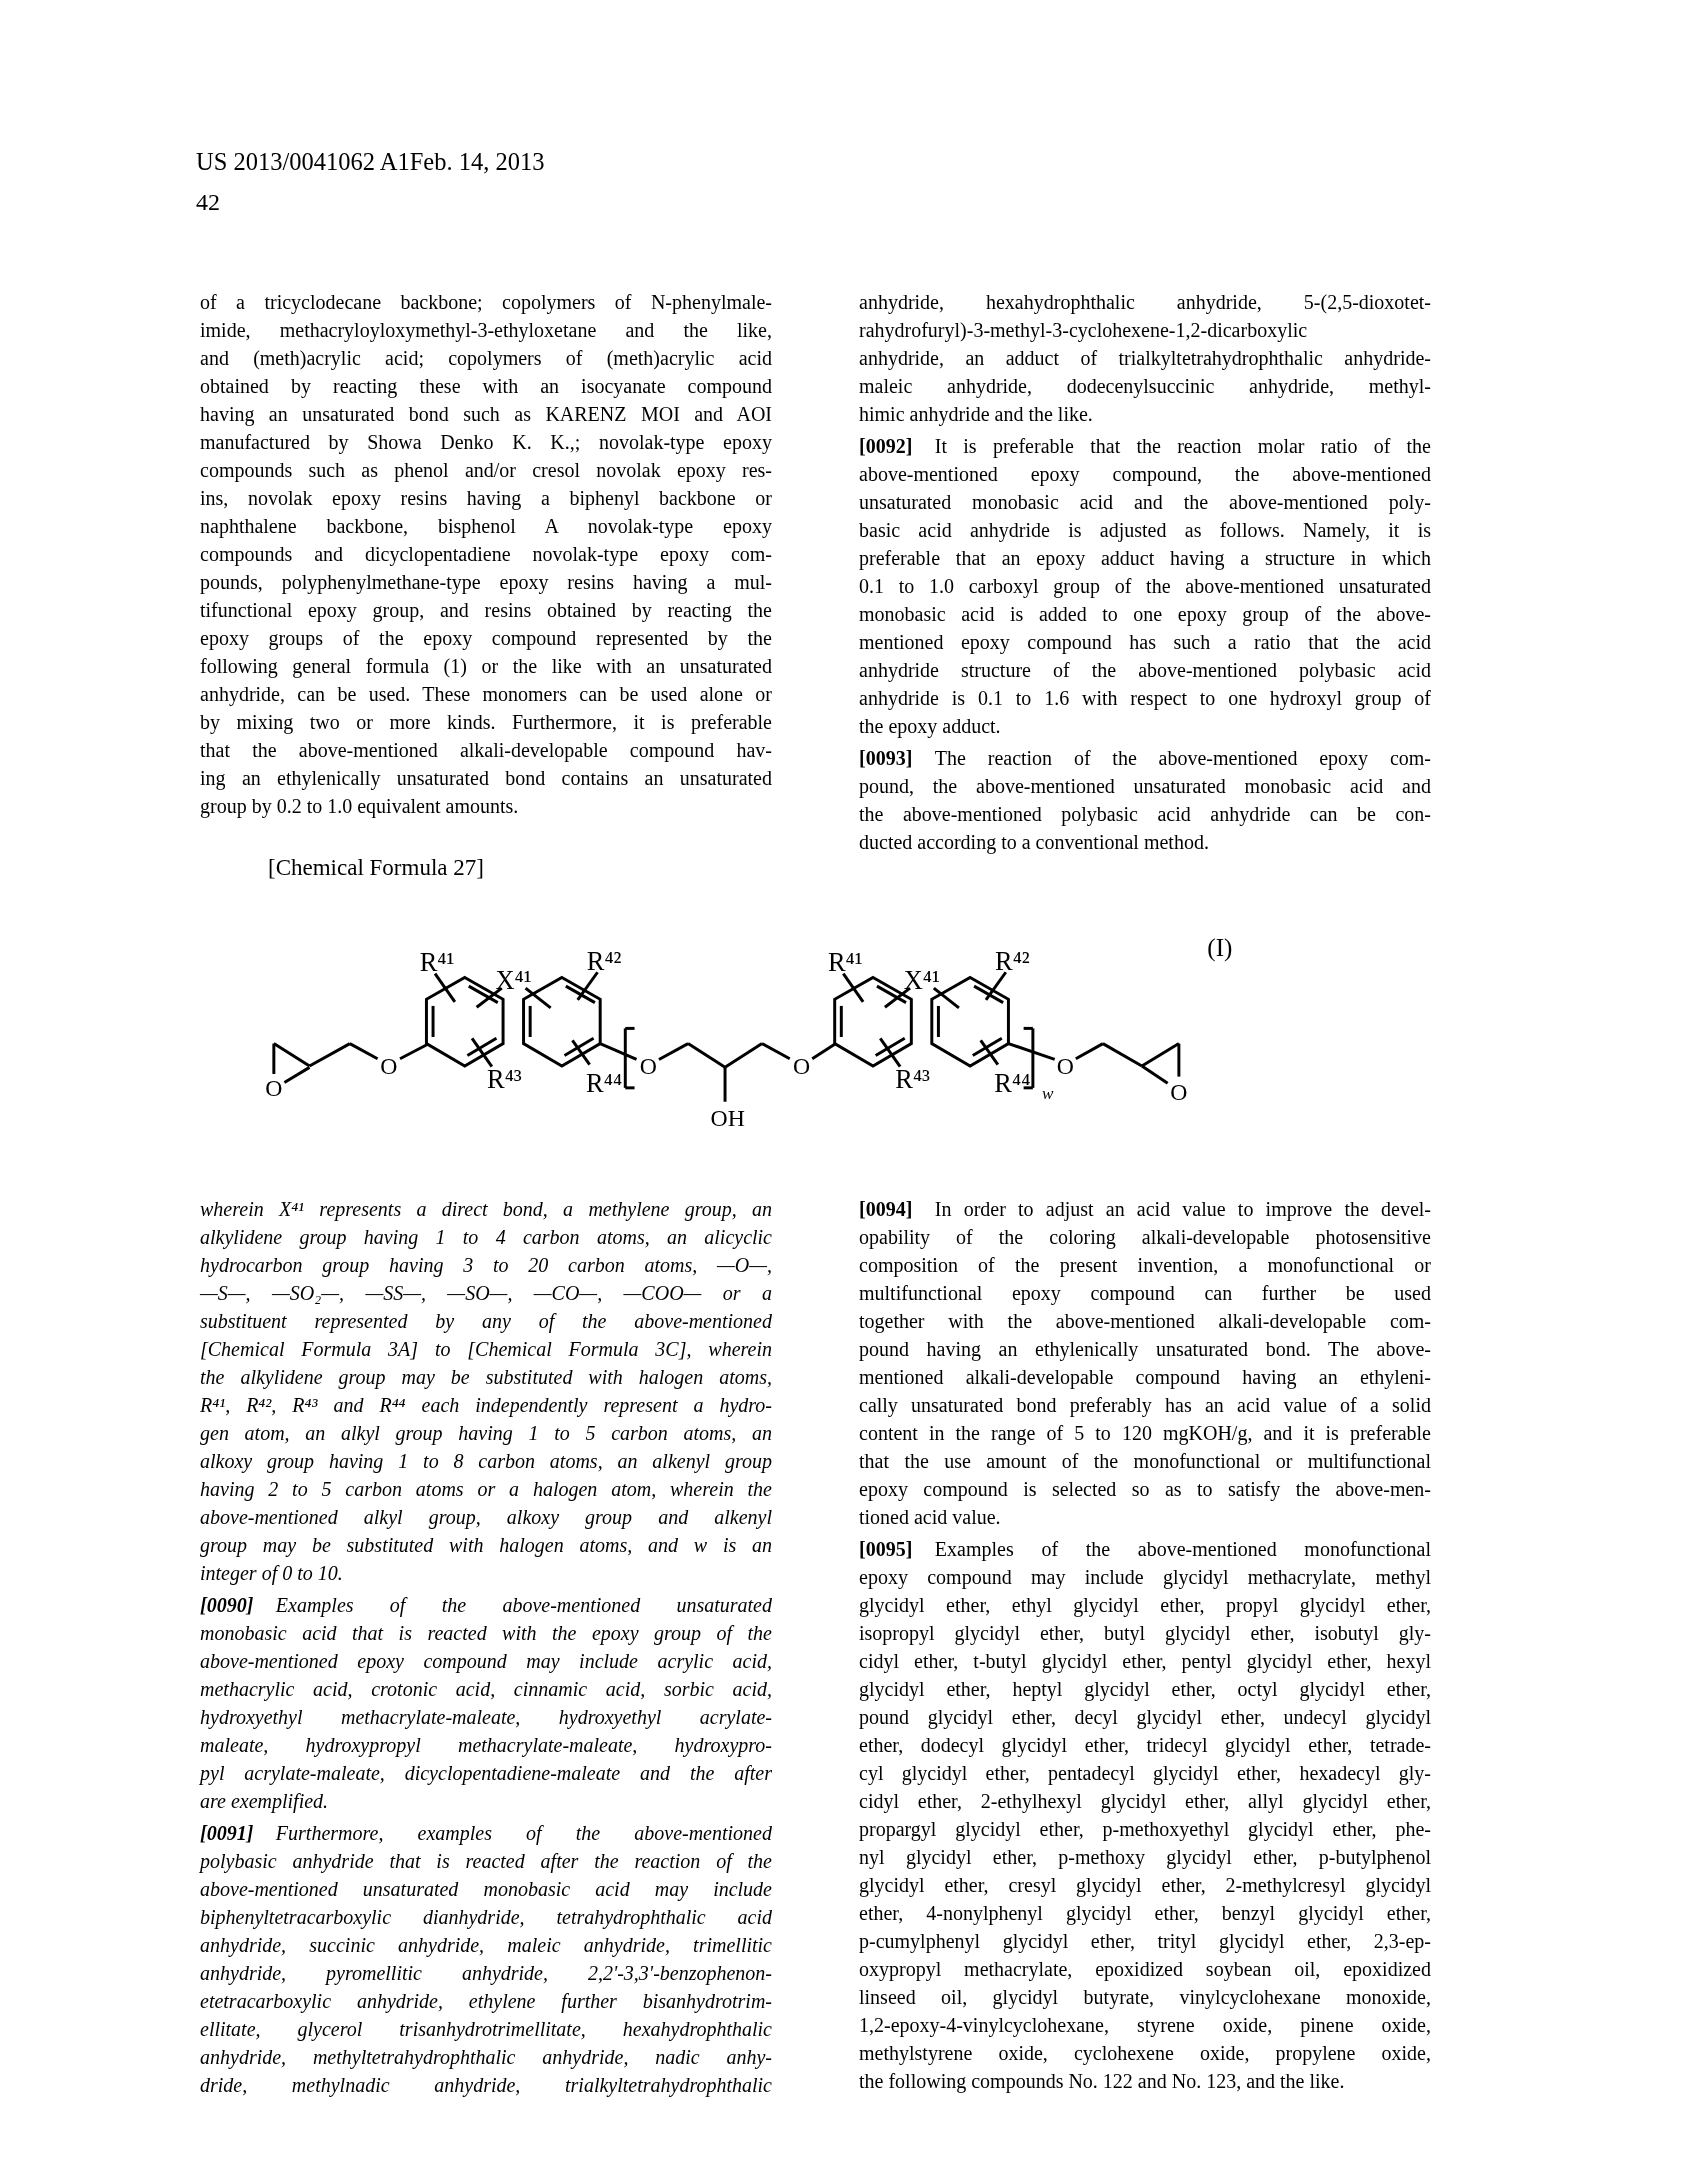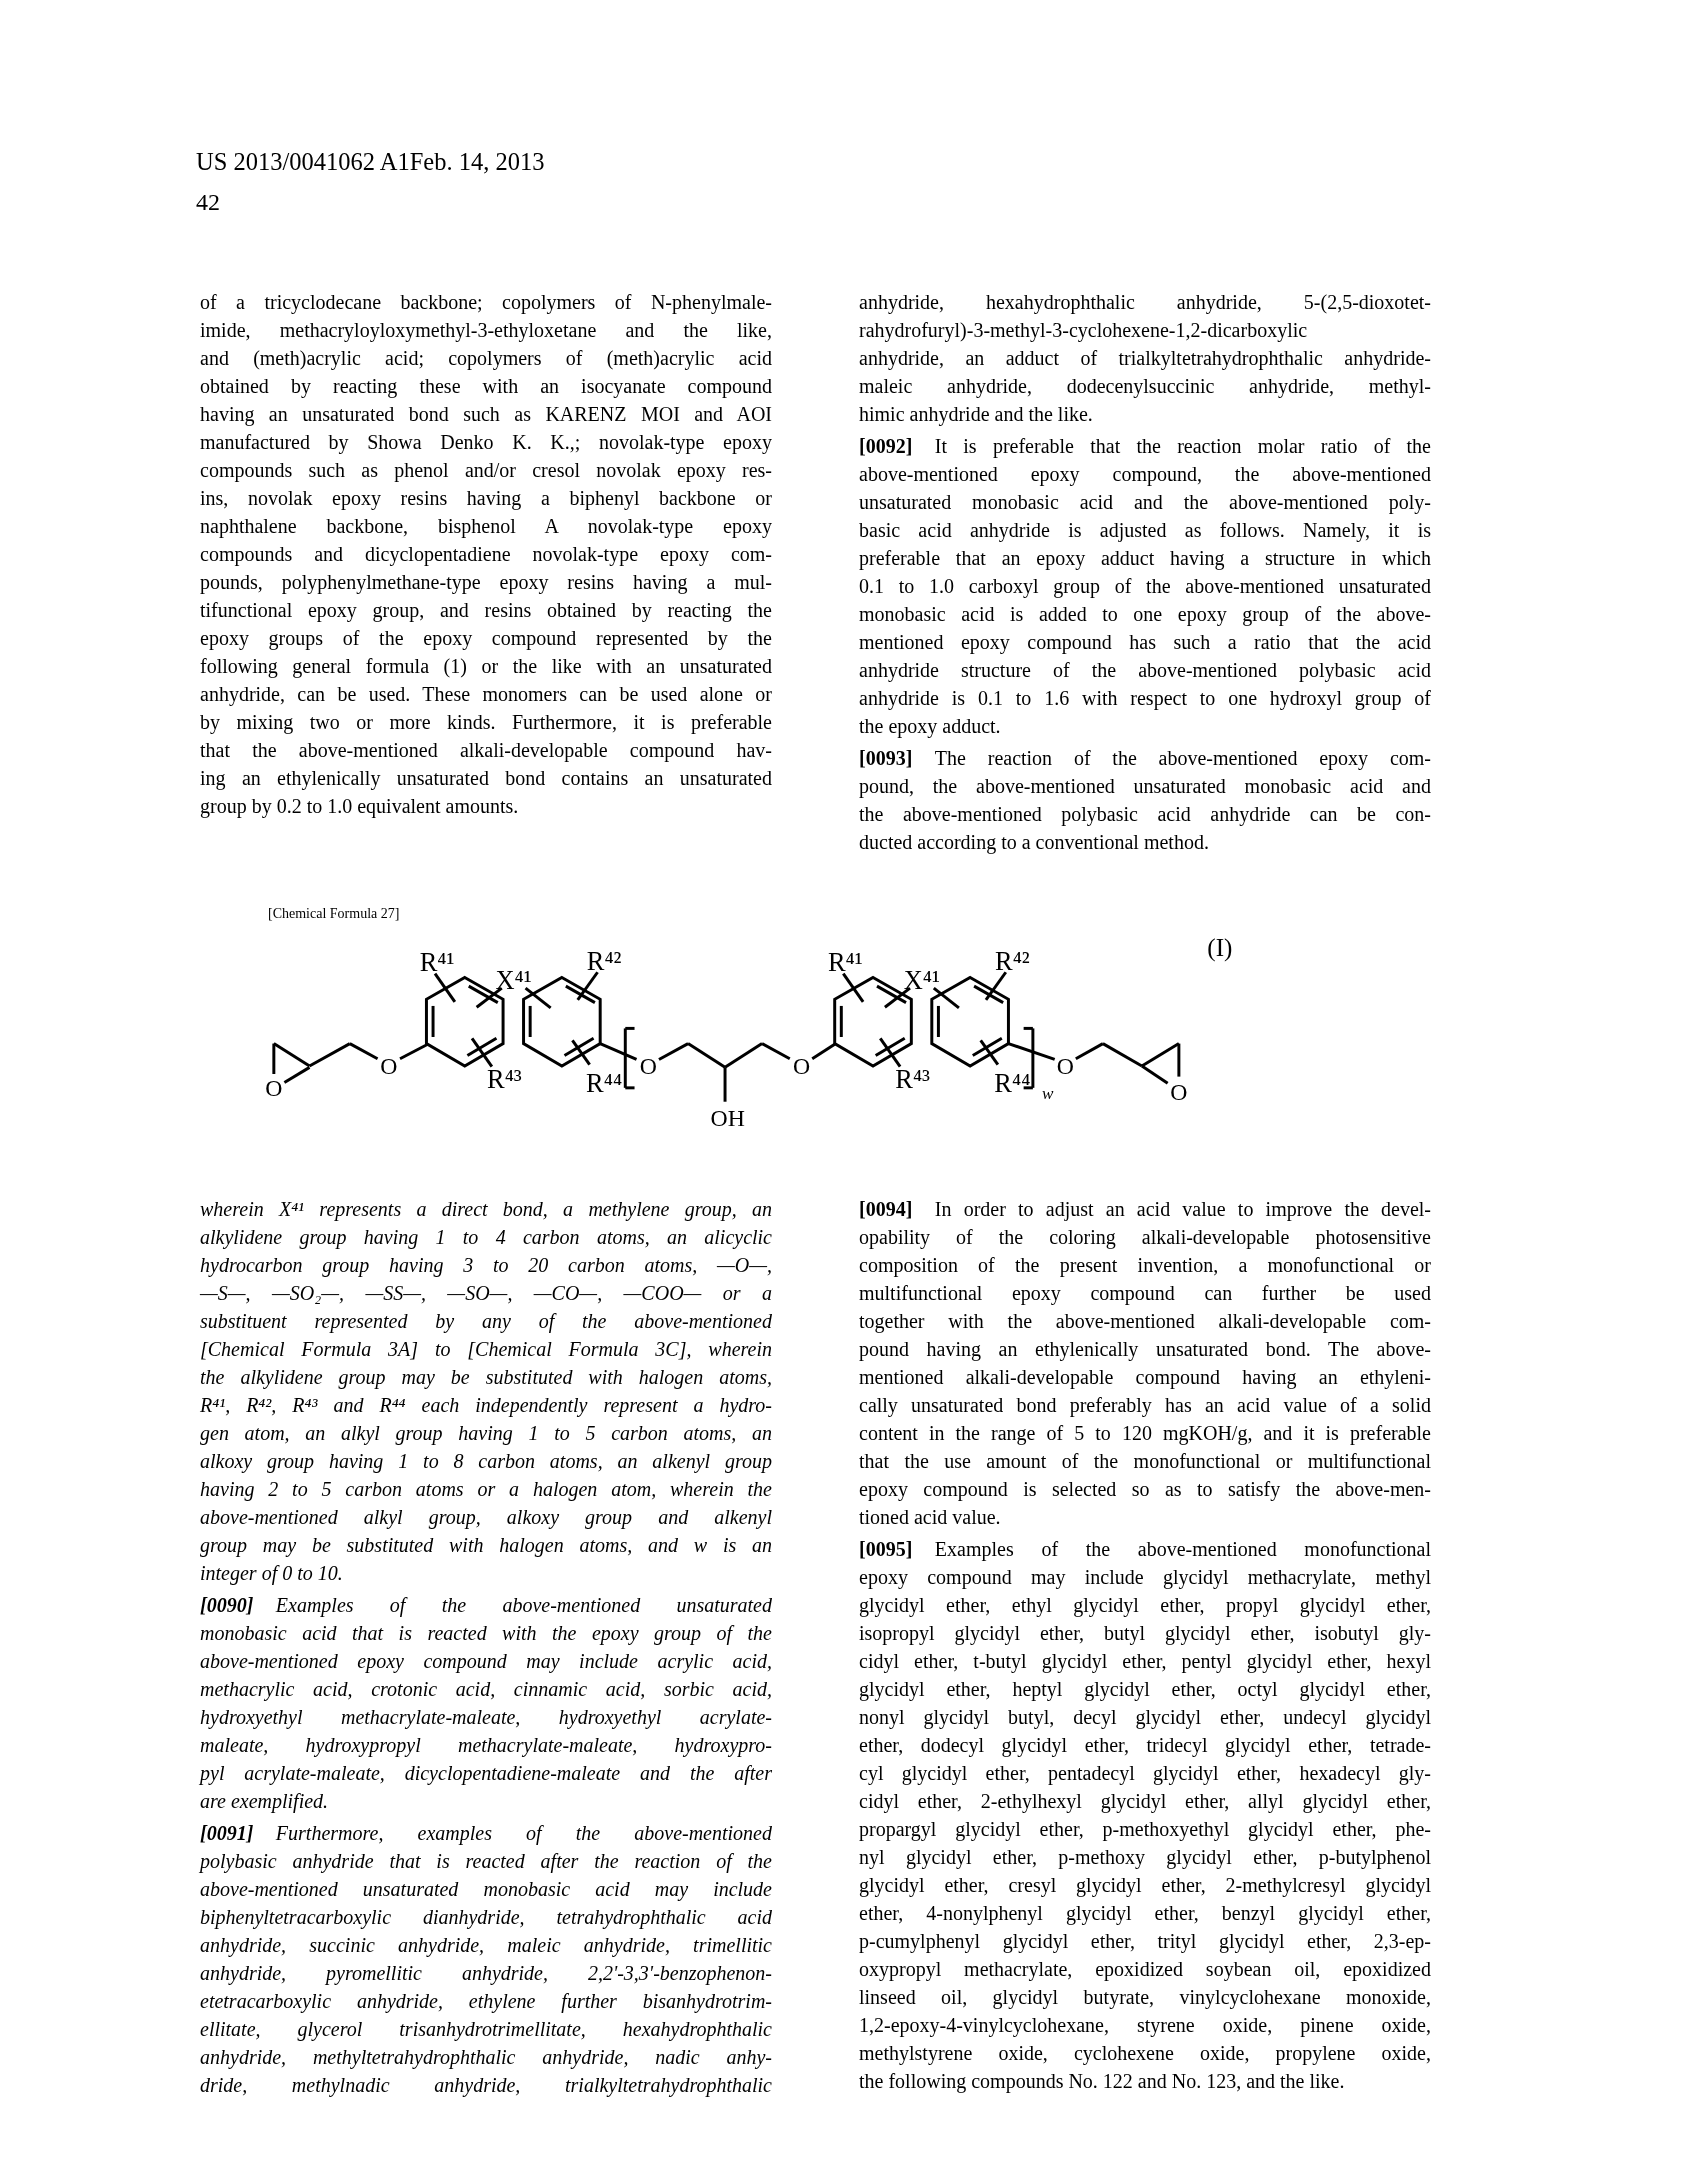--- a/index.html
+++ b/index.html
@@ -13,21 +13,21 @@
   .col{position:absolute;font-size:20px;line-height:28px;}
   #col-left-top{left:196px;top:284px;width:580px;}
   #col-right-top{left:855px;top:284px;width:580px;}
   #col-left-bottom{left:196px;top:1191px;width:580px;font-style:italic;}
   #col-right-bottom{left:855px;top:1191px;width:580px;}
   .para{margin:4px;}
   .line{white-space:nowrap;height:28px;text-align:justify;text-align-last:justify;}
   .line.last{text-align-last:left;}
   .pgap{display:inline-block;width:22.5px;}
   b{font-weight:bold;}
-  .formula-caption{position:absolute;left:268px;top:906px;font-size:14px;}
+  .formula-caption{position:absolute;left:268px;top:855px;font-size:23px;}
   #formula-svg{position:absolute;left:218px;top:926px;width:1059px;height:218px;}
   .bond{stroke:#000000;stroke-width:4.5;fill:none;}
   .ring{stroke:#000000;stroke-width:4.5;fill:none;}
   .atom{font-size:36px;text-anchor:middle;fill:#000;font-family:"Liberation Serif","DejaVu Serif",serif;}
   .rlbl{font-size:40px;text-anchor:middle;fill:#000;font-family:"Liberation Serif","DejaVu Serif",serif;}
   .sub-w{font-size:26px;font-style:italic;text-anchor:start;fill:#000;}
   .fnum{font-size:38px;text-anchor:middle;fill:#000;}
 </style>
 </head>
 <body>
@@ -144,21 +144,21 @@
       <div class="line">epoxy compound is selected so as to satisfy the above-men-</div>
       <div class="line last">tioned acid value.</div>
     </div>
     <div class="para">
       <div class="line"><b>[0095]</b><span class="pgap"></span>Examples of the above-mentioned monofunctional</div>
       <div class="line">epoxy compound may include glycidyl methacrylate, methyl</div>
       <div class="line">glycidyl ether, ethyl glycidyl ether, propyl glycidyl ether,</div>
       <div class="line">isopropyl glycidyl ether, butyl glycidyl ether, isobutyl gly-</div>
       <div class="line">cidyl ether, t-butyl glycidyl ether, pentyl glycidyl ether, hexyl</div>
       <div class="line">glycidyl ether, heptyl glycidyl ether, octyl glycidyl ether,</div>
-      <div class="line">nonyl glycidyl butyl, decyl glycidyl ether, undecyl glycidyl</div>
+      <div class="line">pound glycidyl ether, decyl glycidyl ether, undecyl glycidyl</div>
       <div class="line">ether, dodecyl glycidyl ether, tridecyl glycidyl ether, tetrade-</div>
       <div class="line">cyl glycidyl ether, pentadecyl glycidyl ether, hexadecyl gly-</div>
       <div class="line">cidyl ether, 2-ethylhexyl glycidyl ether, allyl glycidyl ether,</div>
       <div class="line">propargyl glycidyl ether, p-methoxyethyl glycidyl ether, phe-</div>
       <div class="line">nyl glycidyl ether, p-methoxy glycidyl ether, p-butylphenol</div>
       <div class="line">glycidyl ether, cresyl glycidyl ether, 2-methylcresyl glycidyl</div>
       <div class="line">ether, 4-nonylphenyl glycidyl ether, benzyl glycidyl ether,</div>
       <div class="line">p-cumylphenyl glycidyl ether, trityl glycidyl ether, 2,3-ep-</div>
       <div class="line">oxypropyl methacrylate, epoxidized soybean oil, epoxidized</div>
       <div class="line">linseed oil, glycidyl butyrate, vinylcyclohexane monoxide,</div>

